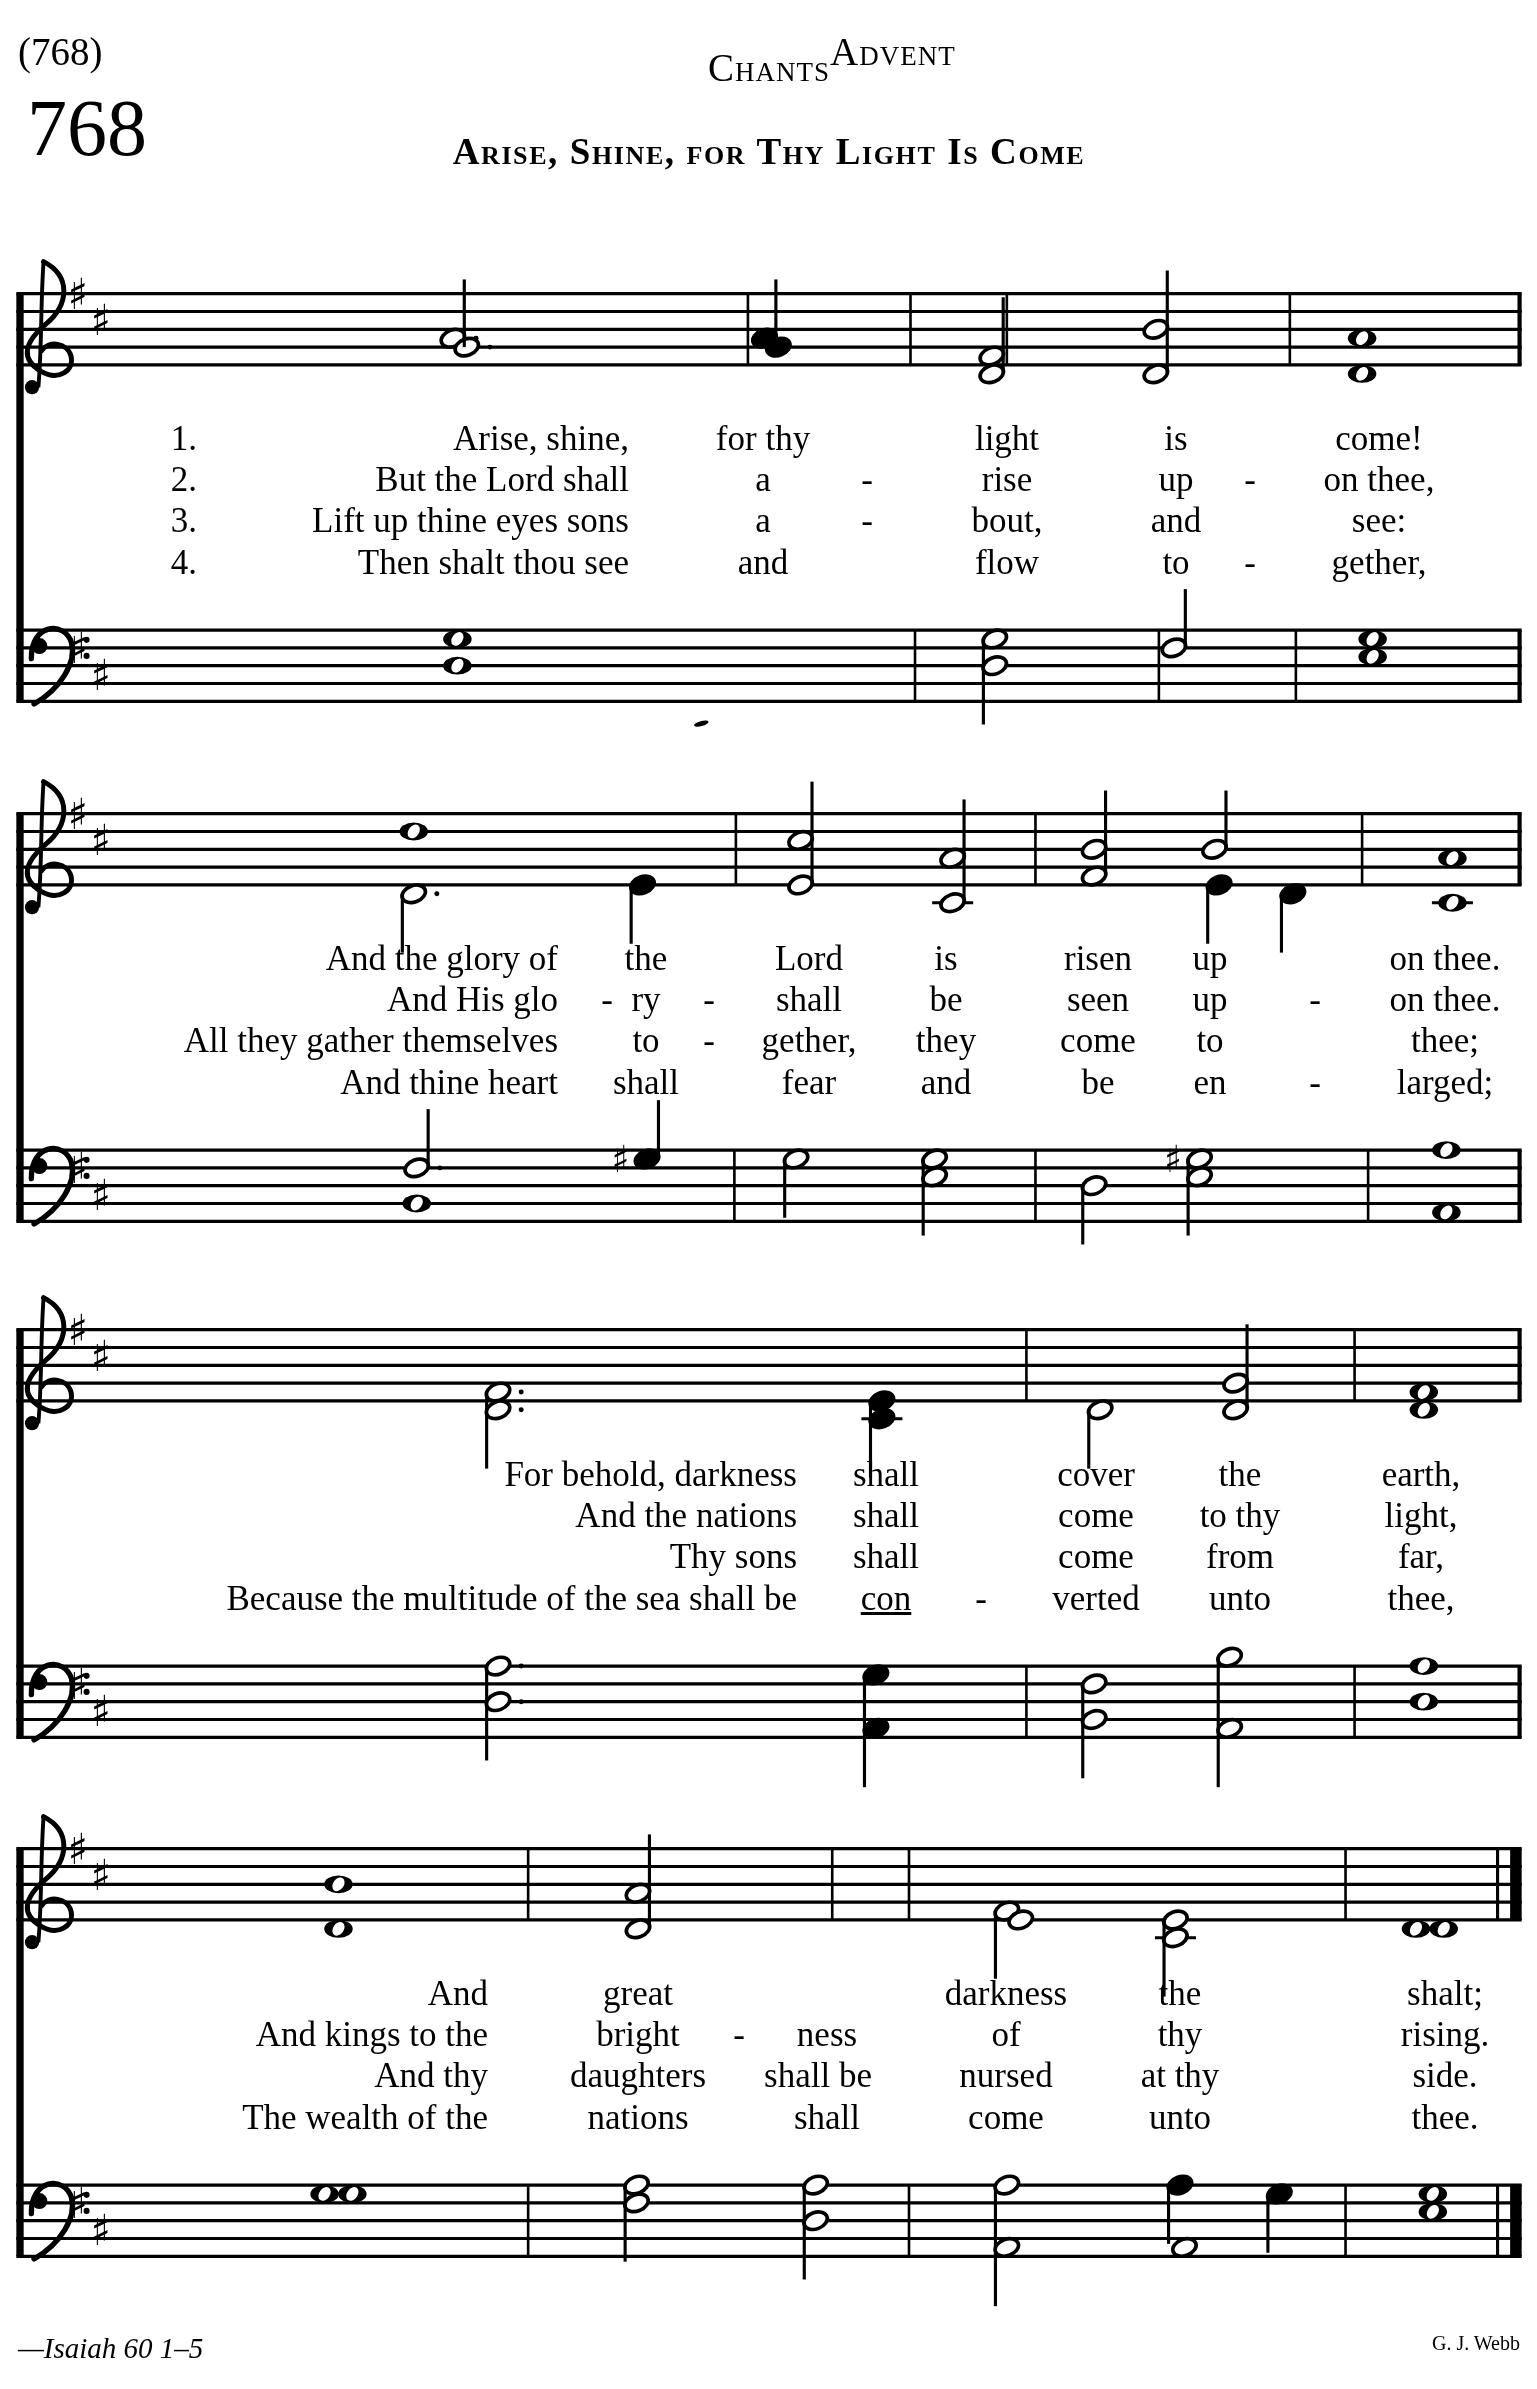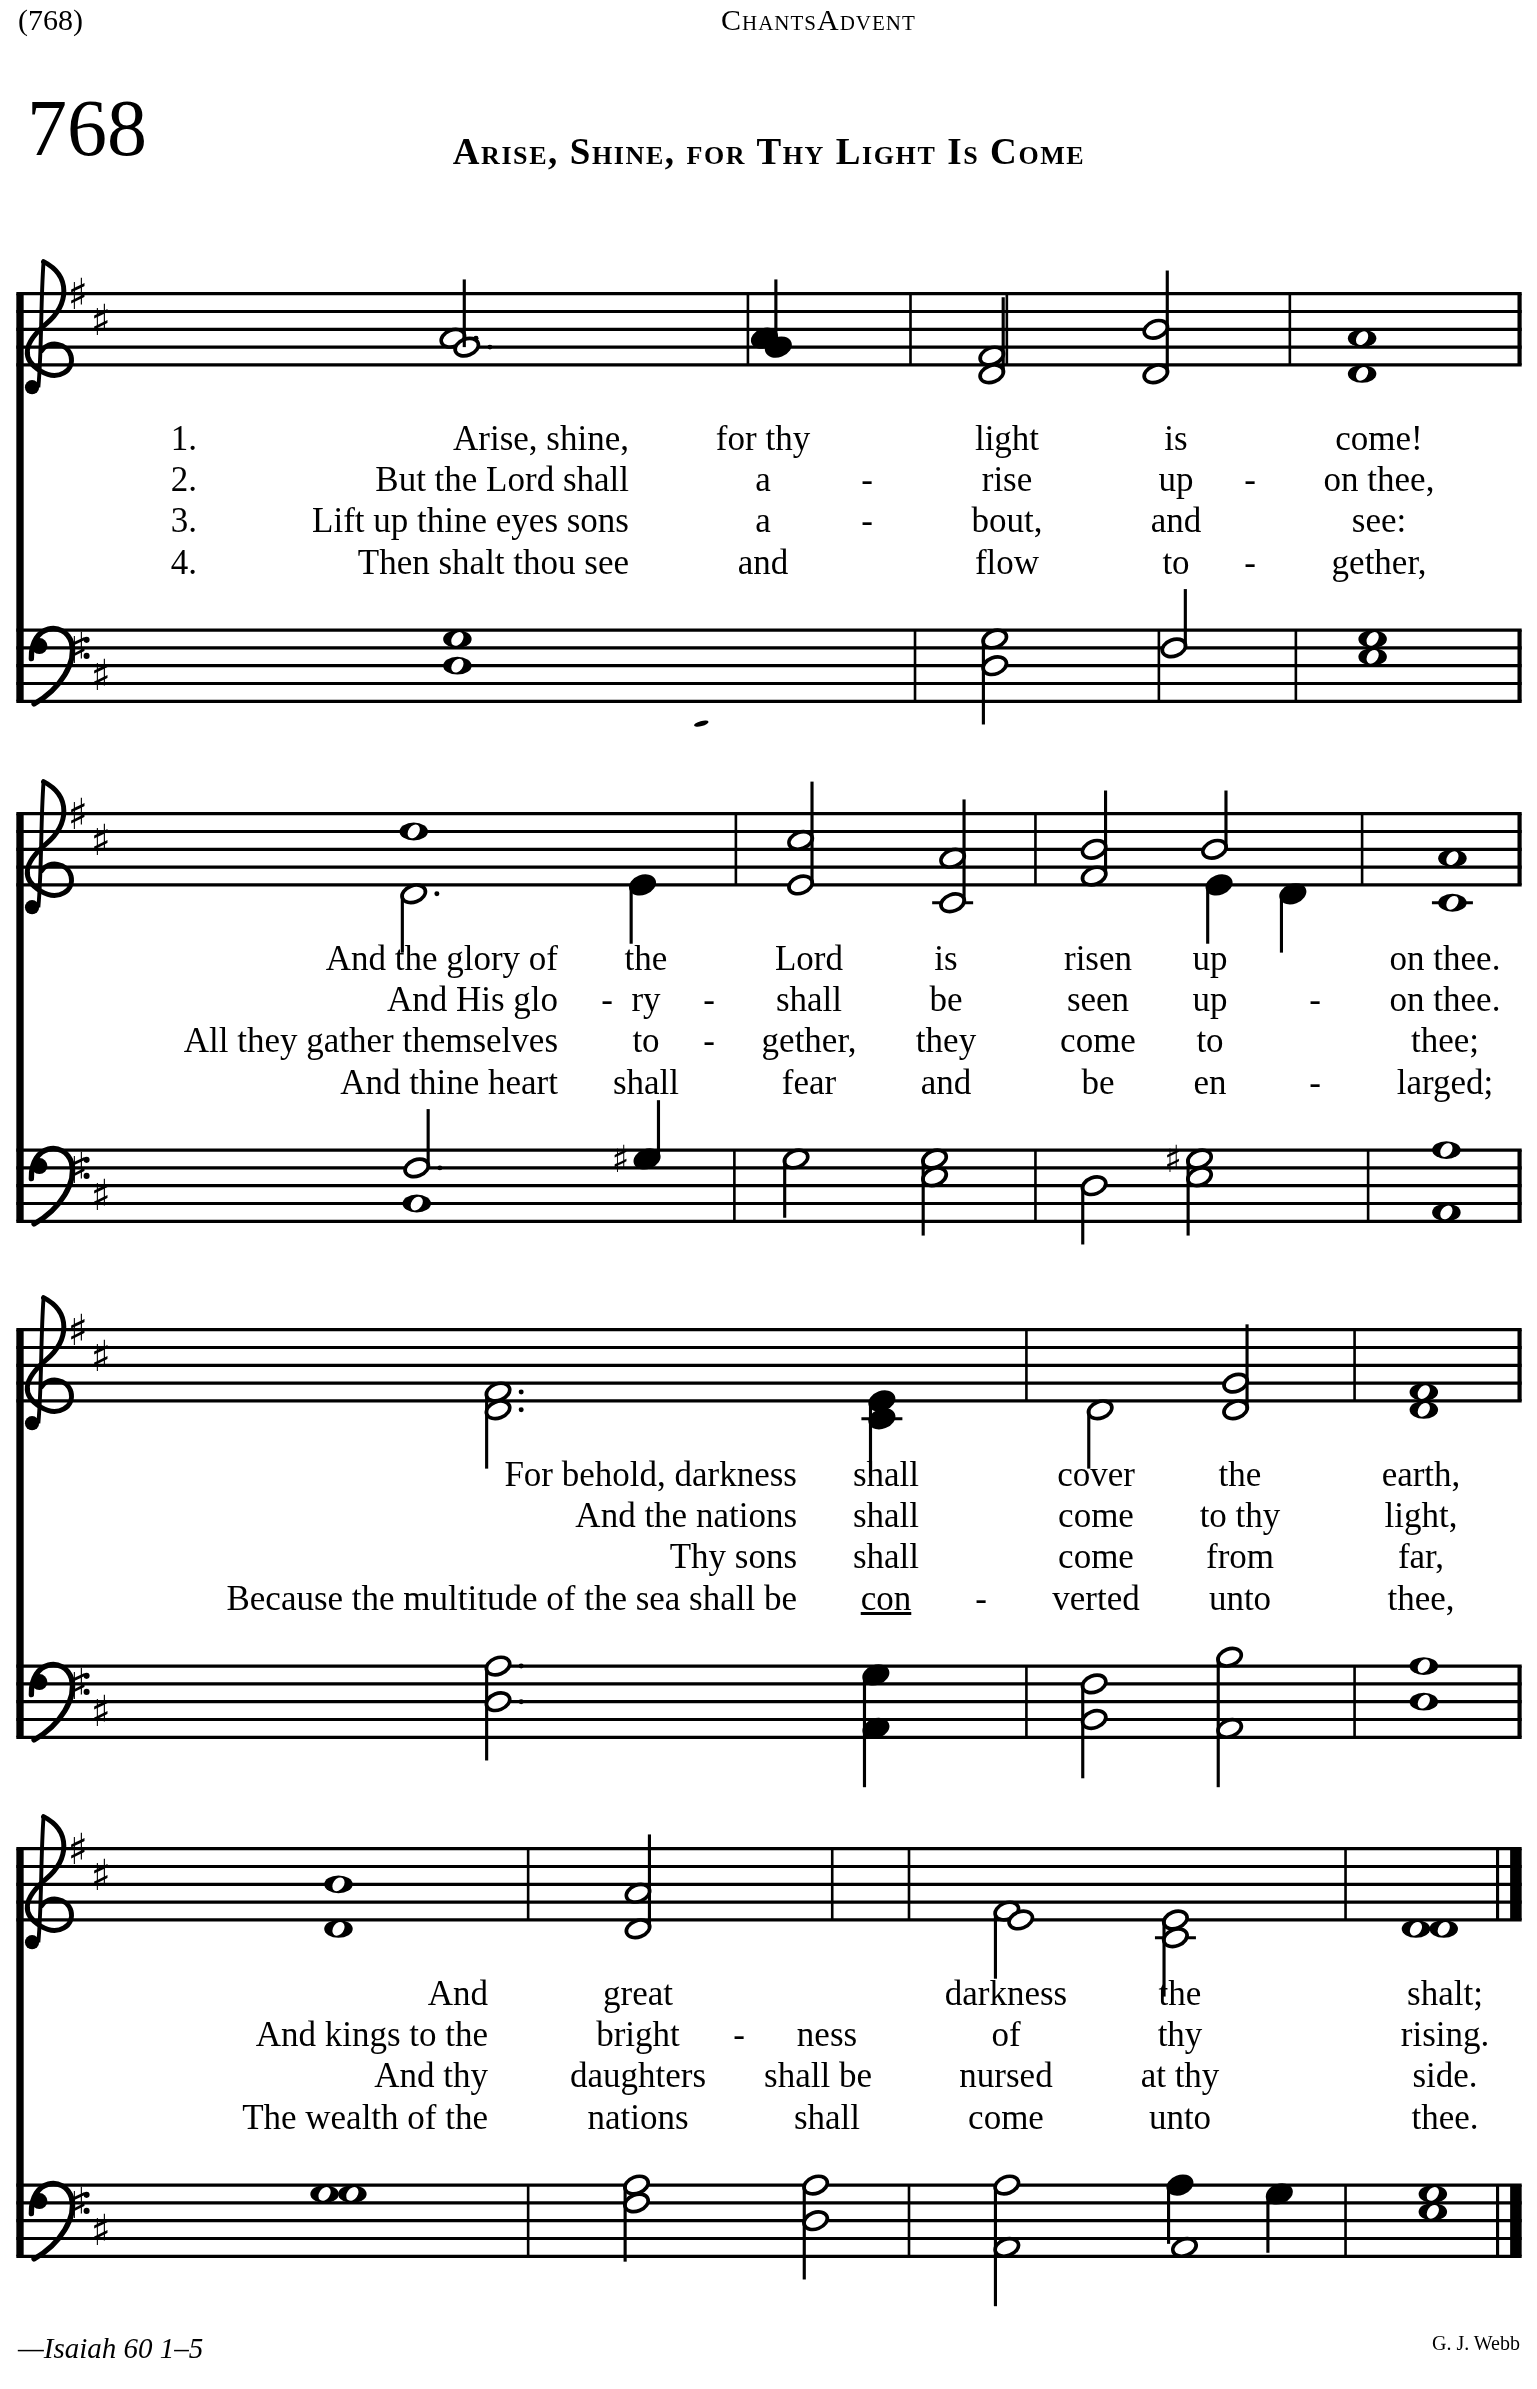--- a/index.html
+++ b/index.html
@@ -1,21 +1,21 @@
 <!DOCTYPE html>
 <html style="font-size:8.4px"><head>
 <meta charset="utf-8">
 <style>
   html,body{margin:0;padding:0;background:#e8e8e8;}
   .page{position:relative;width:1538px;height:2389px;background:#ffffff;color:#000;
         font-family:"Liberation Serif", serif;overflow:hidden;}
-  .hdr{position:absolute;top:3px;left:18px;right:18px;display:grid;
-       grid-template-columns:1fr auto 1fr;font-size:30px;}
+  .hdr{position:absolute;top:29px;left:18px;right:18px;display:grid;
+       grid-template-columns:1fr auto 1fr;font-size:39px;}
   .hdr .l{text-align:left;}
-  .hdr .m{text-align:left;}
+  .hdr .m{text-align:left;margin-top:16px;}
   .hdr .r{text-align:left;}
   .sc{font-variant:small-caps;letter-spacing:1px;}
   .num768{position:absolute;left:27px;top:88px;font-size:80px;line-height:1;}
   .title{position:absolute;left:0;right:0;top:130px;text-align:center;
          font-variant:small-caps;font-weight:bold;font-size:37px;letter-spacing:1.6px;}
   .subtitle{position:absolute;left:0;right:0;top:195px;text-align:center;
             font-style:italic;font-size:34px;}
   .system{position:absolute;left:0;width:1538px;height:503px;}
   svg.score{position:absolute;left:15.7px;top:0;overflow:visible;}
   .tok{position:absolute;font-size:35px;line-height:1;white-space:nowrap;}

